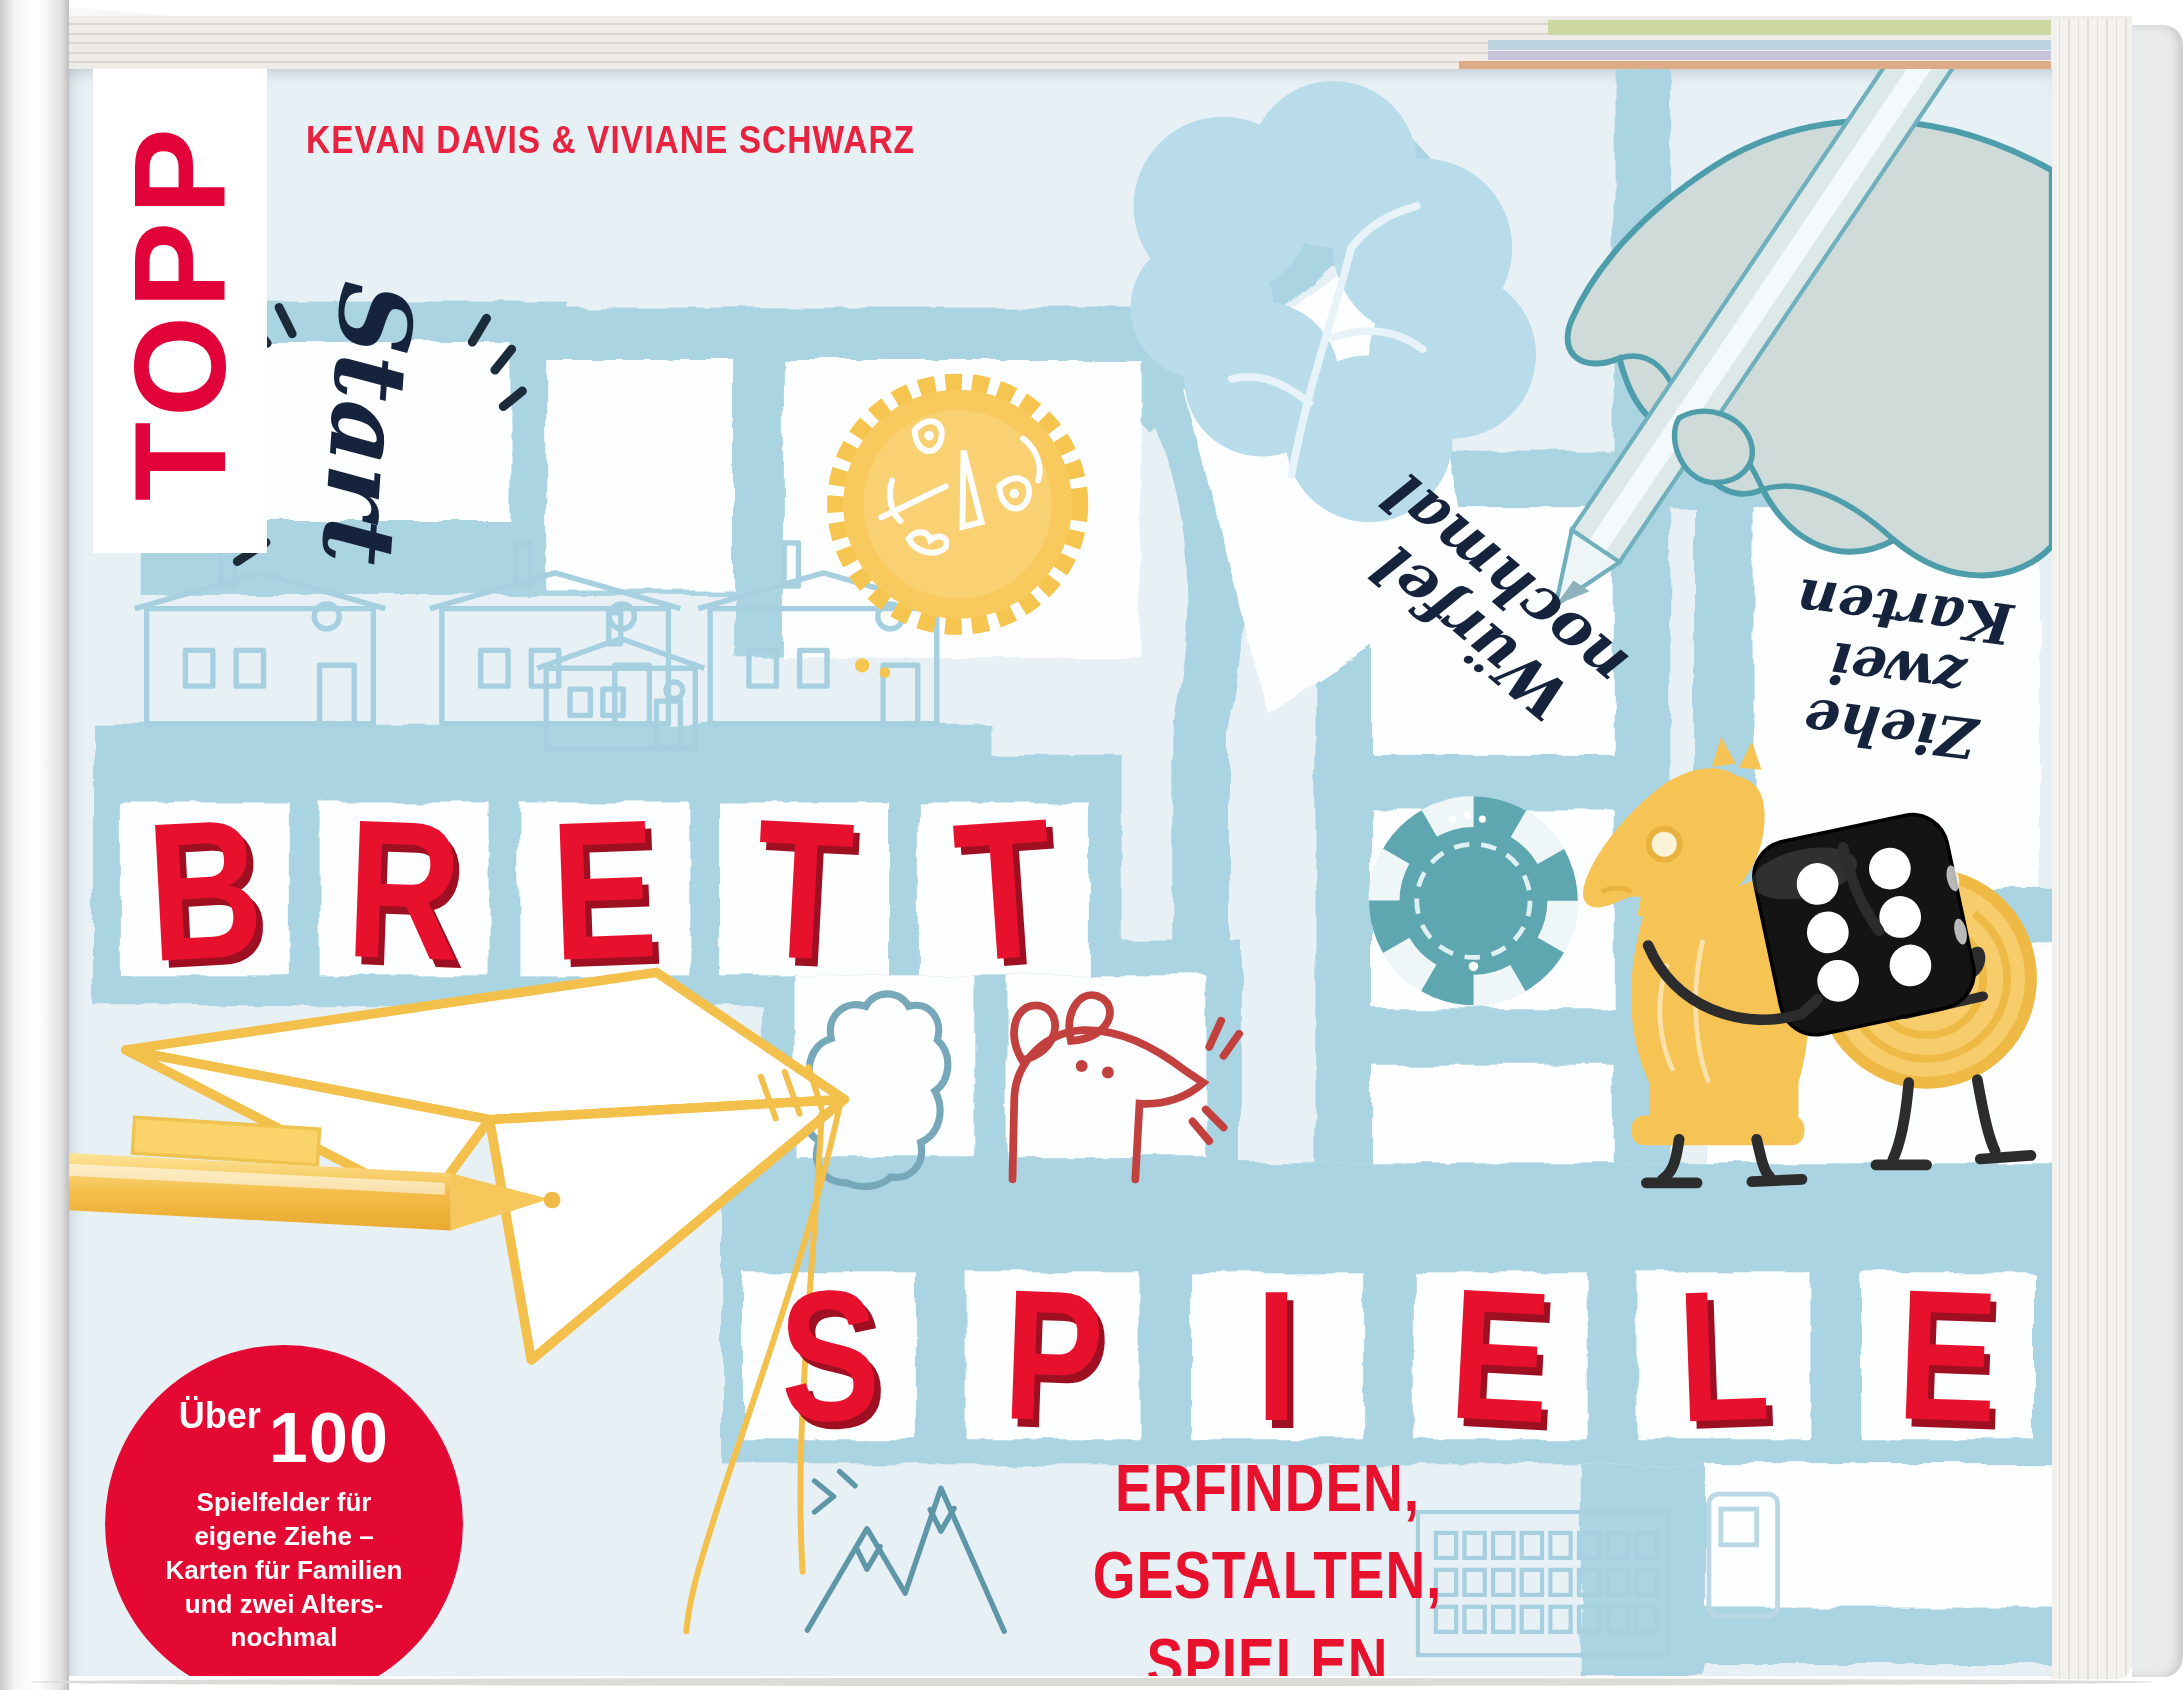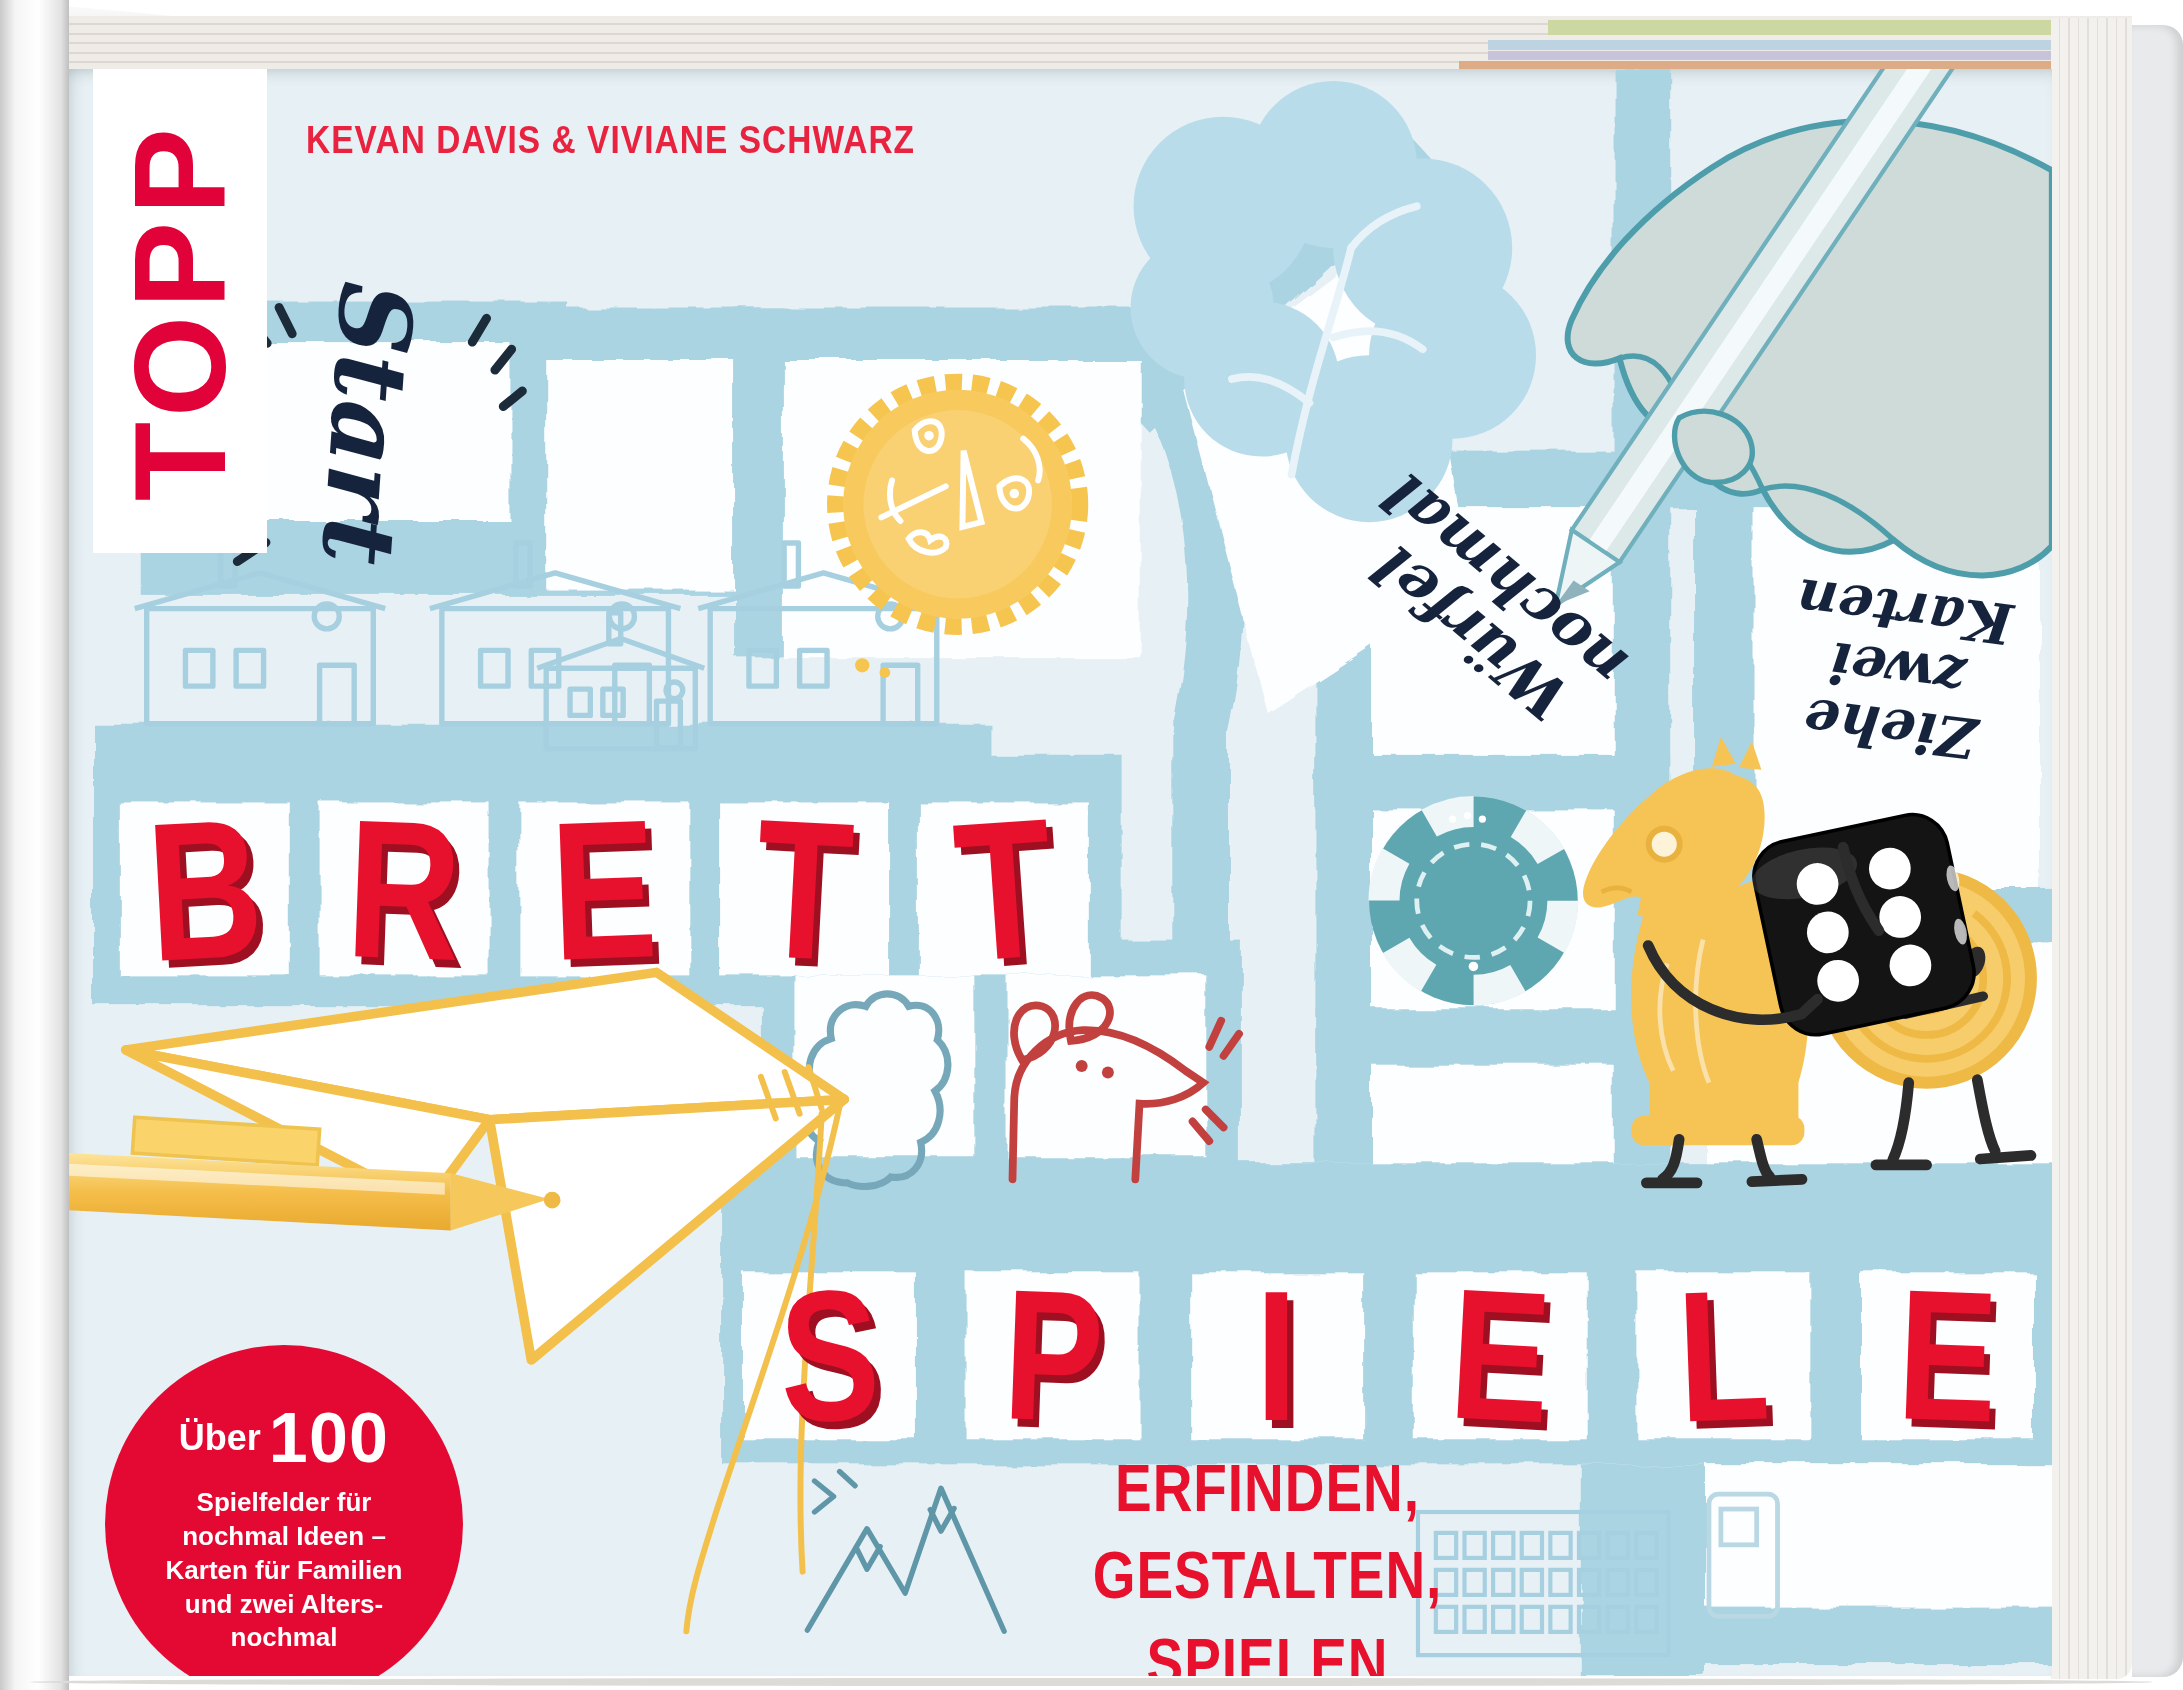--- a/index.html
+++ b/index.html
@@ -74,21 +74,21 @@
 
   
   .subtitle{left:960px;top:1375px;width:477px;text-align:center;color:#e8112d;
     font-weight:bold;font-size:67px;line-height:1.3;letter-spacing:1.2px;
     transform:scaleX(.82);}
 
   
   .badge{left:36px;top:1276px;width:358px;height:358px;border-radius:50%;background:#e40932;
     color:#ffffff;display:flex;flex-direction:column;align-items:center;justify-content:center;
     text-align:center;font-weight:bold;line-height:1.3;padding:0;box-sizing:border-box;}
-  .badge .row1{display:flex;align-items:center;gap:8px;margin-bottom:2.4px;}
+  .badge .row1{display:flex;align-items:flex-start;gap:8px;margin-bottom:2.4px;}
   .badge .sm{font-size:36px;}
   .badge .bg{font-size:70px;letter-spacing:1.2px;}
   .badge .ln{font-size:26px;}
 </style>
 </head>
 <body>
 
 <div class="abs corner-board"></div>
 <div class="abs top-pages">
   <div class="strip green"></div>
@@ -431,20 +431,20 @@
     <div>GESTALTEN,</div>
     <div>SPIELEN</div>
   </div>
 
   <div class="abs badge">
     <div class="row1">
       <span class="sm">Über</span>
       <span class="bg">100</span>
     </div>
     <div class="ln">Spielfelder für</div>
-    <div class="ln">nochmal Ideen –</div>
+    <div class="ln">eigene Ziehe –</div>
     <div class="ln">Karten für Familien</div>
     <div class="ln">und zwei Alters-</div>
     <div class="ln">nochmal</div>
   </div>
 
 </div>
 
 
 </body></html>

